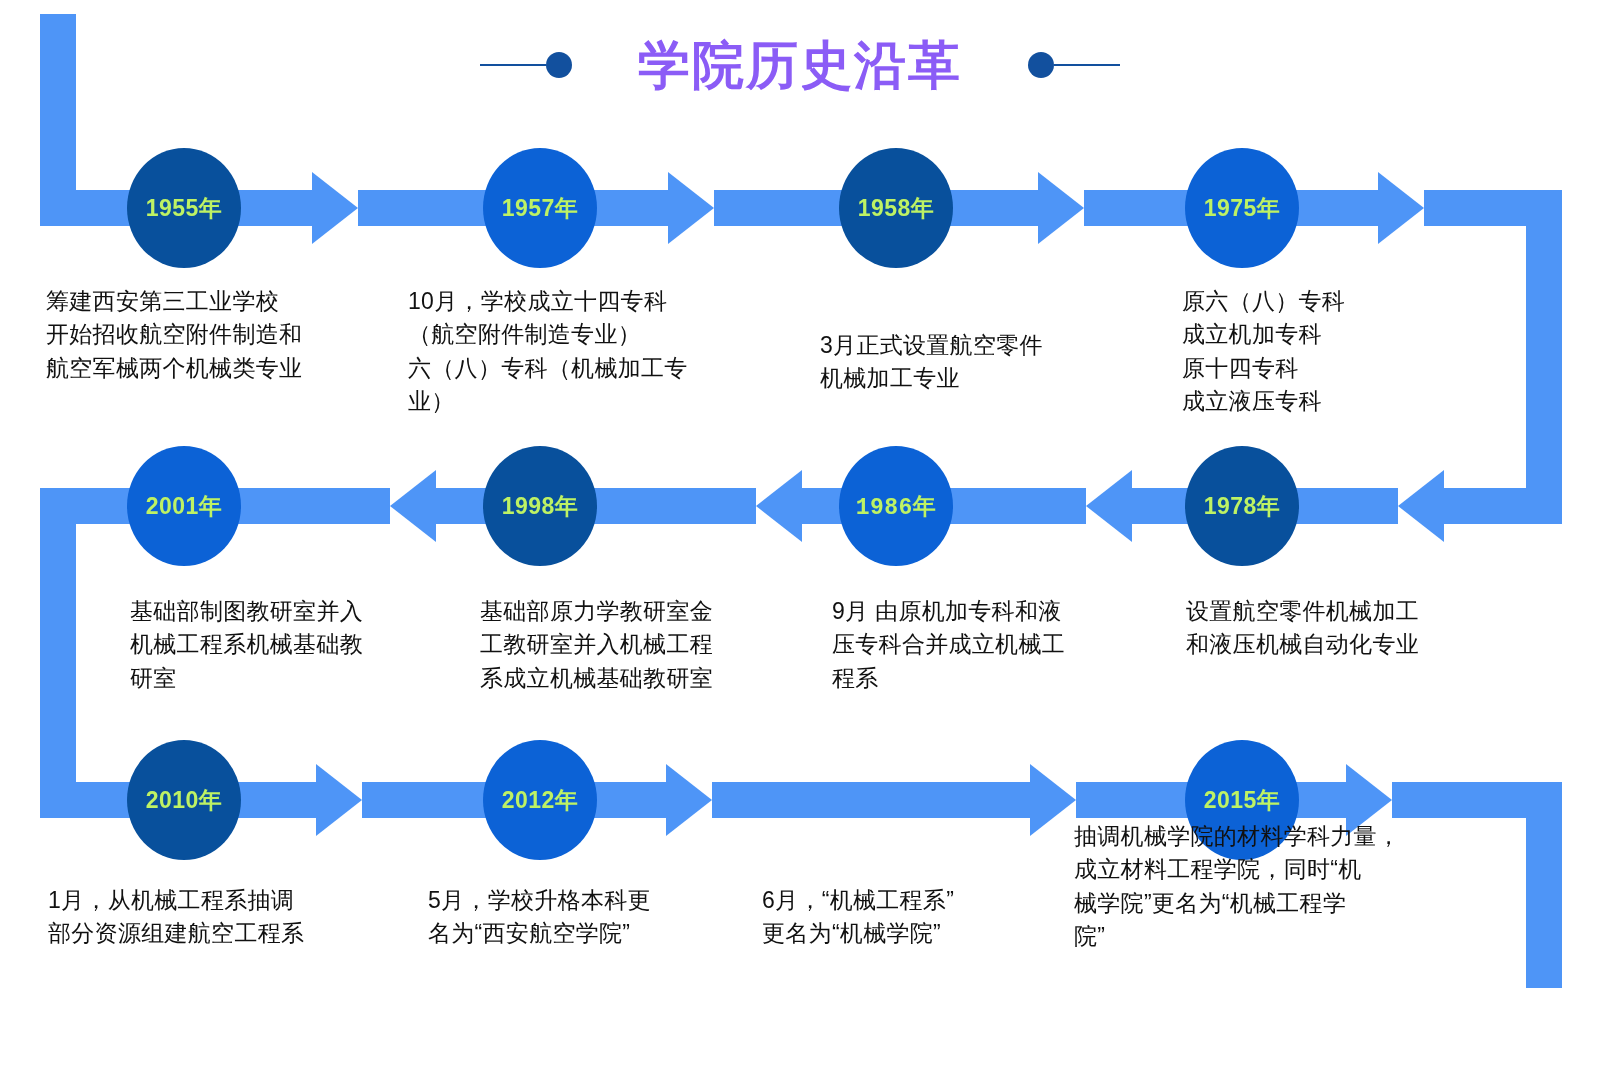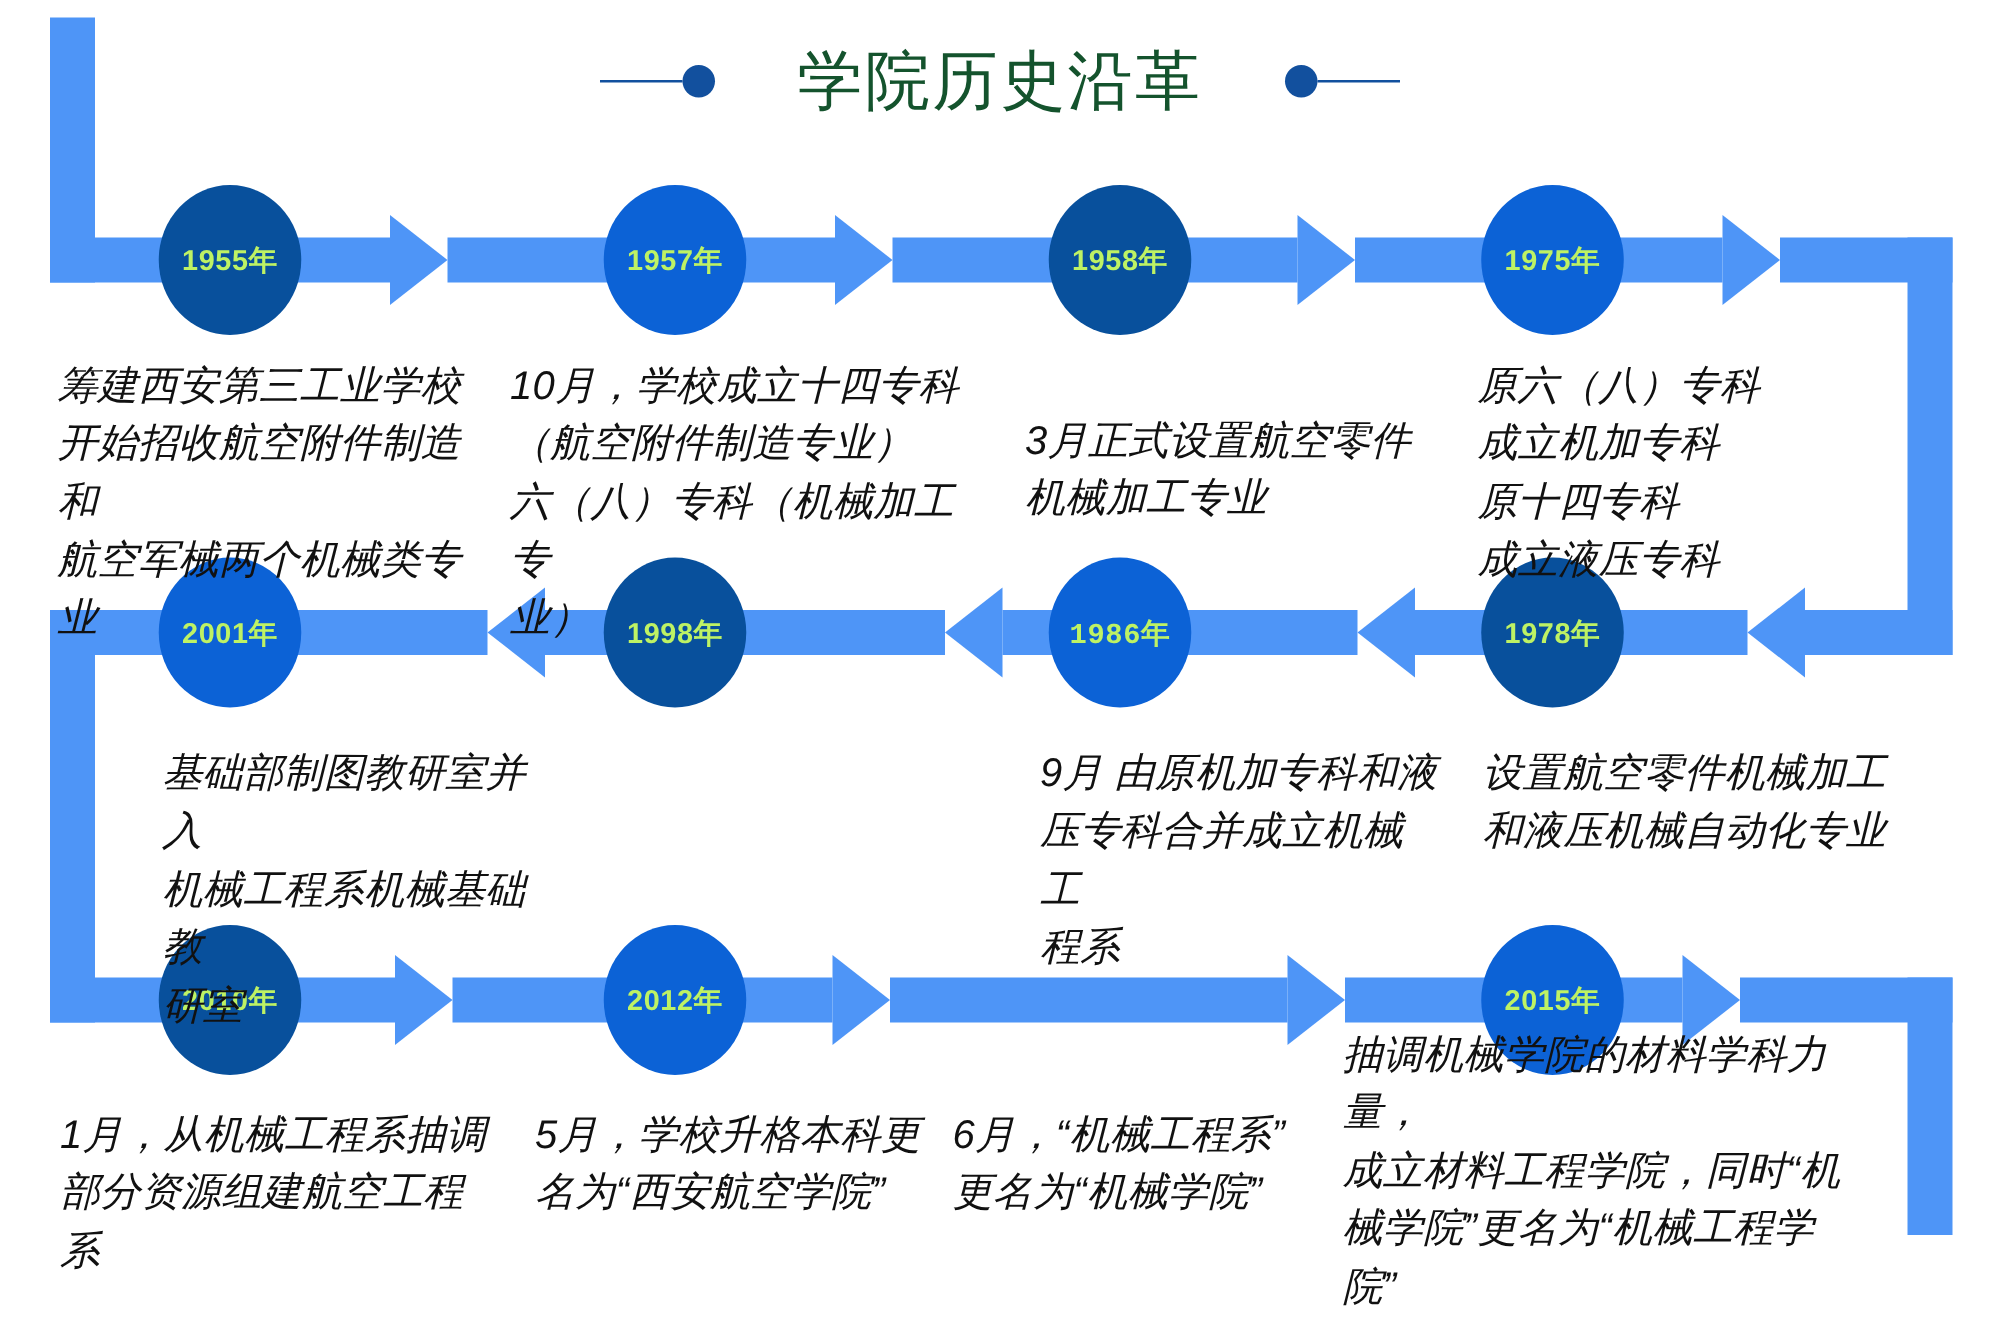--- a/index.html
+++ b/index.html
@@ -38,22 +38,22 @@
   .deco-dot {
     width: 26px;
     height: 26px;
     border-radius: 50%;
     background: #12509E;
   }
   .deco-left { display: flex; align-items: center; }
   .deco-right { display: flex; align-items: center; }
   .page-title {
     font-size: 52px;
-    font-weight: normal;
-    color: #14532d;
+    font-weight: bold;
+    color: #8b5cf6;
     letter-spacing: 2px;
     margin: 0 66px;
     white-space: nowrap;
     line-height: 1;
   }
 
   
   .bar {
     position: absolute;
     background: #4E95F7;
@@ -88,25 +88,24 @@
     font-weight: bold;
     letter-spacing: 0.5px;
   }
   .node.dark  { background: #08509C; }
   .node.light { background: #0C62D6; }
 
   
   .desc {
     position: absolute;
     color: #111111;
-    font-size: 32px;
+    font-size: 23px;
     line-height: 1.45;
     white-space: pre-line;
     letter-spacing: 0.3px;
-    font-style: italic;
   }
 </style>
 </head>
 <body>
 
 <div id="stage">
 
   <div class="title-wrap">
     <span class="deco-left">
       <span class="deco-line"></span>
@@ -213,20 +212,23 @@
   <div class="desc" style="left:820px; top:285px; width:340px;margin-top:44px;">3月正式设置航空零件
 机械加工专业</div>
   <div class="desc" style="left:1182px; top:285px; width:330px;">原六（八）专科
 成立机加专科
 原十四专科
 成立液压专科</div>
 
   <div class="desc" style="left:130px; top:595px; width:320px;">基础部制图教研室并入
 机械工程系机械基础教
 研室</div>
+  <div class="desc" style="left:480px; top:595px; width:320px;">基础部原力学教研室金
+工教研室并入机械工程
+系成立机械基础教研室</div>
   <div class="desc" style="left:832px; top:595px; width:320px;">9月  由原机加专科和液
 压专科合并成立机械工
 程系</div>
   <div class="desc" style="left:1186px; top:595px; width:330px;">设置航空零件机械加工
 和液压机械自动化专业</div>
 
   <div class="desc" style="left:48px; top:884px; width:350px;">1月，从机械工程系抽调
 部分资源组建航空工程系</div>
   <div class="desc" style="left:428px; top:884px; width:320px;">5月，学校升格本科更
 名为“西安航空学院”</div>

